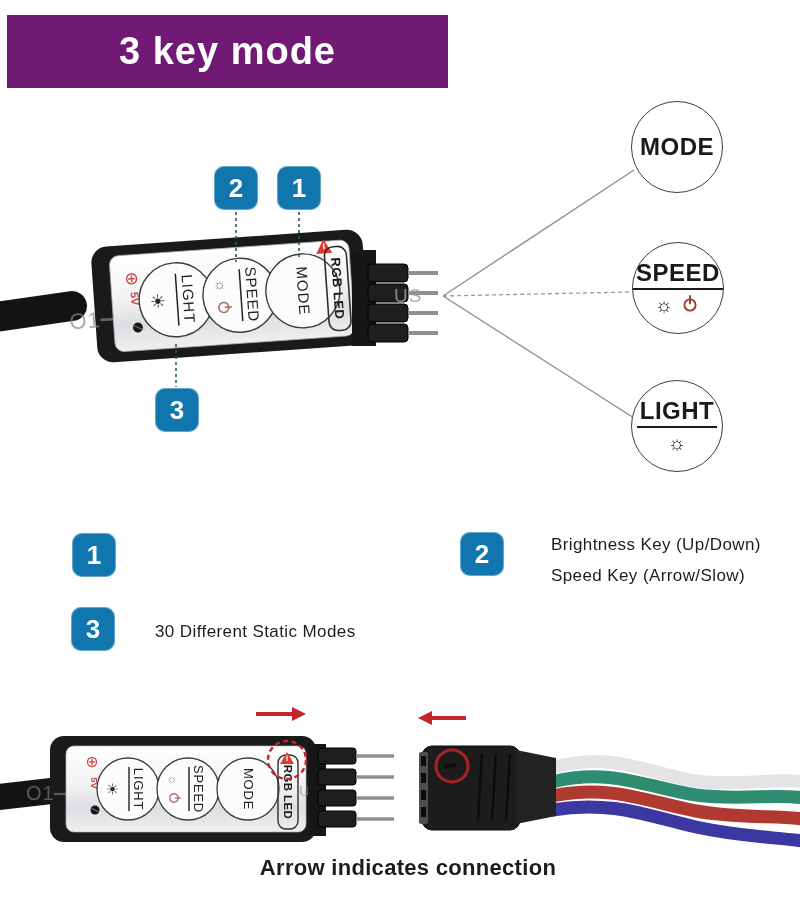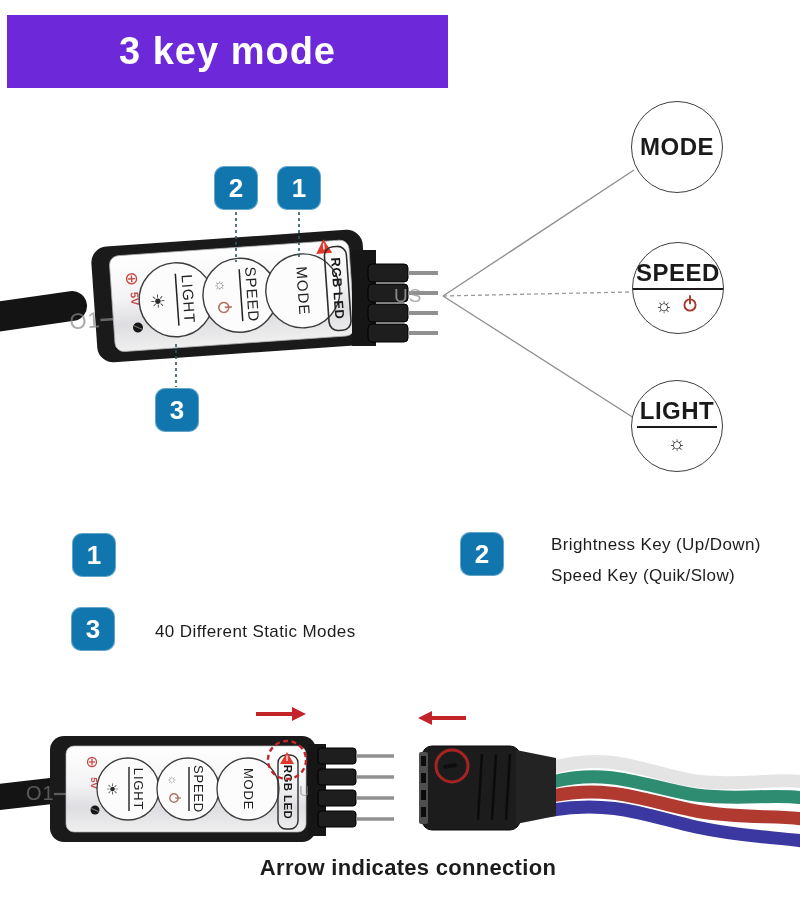--- a/index.html
+++ b/index.html
@@ -1,21 +1,21 @@
 <!DOCTYPE html>
 <html><head>
 <meta charset="utf-8">
 <style>
   html,body{margin:0;padding:0;background:#ffffff;}
   .page{position:relative;width:800px;height:916px;background:#ffffff;overflow:hidden;
         font-family:"Liberation Sans",sans-serif;}
   svg{font-family:"Liberation Sans",sans-serif;}
 
   
-  .banner{position:absolute;left:7px;top:15px;width:441px;height:73px;background:#6d28d9;
+  .banner{position:absolute;left:7px;top:15px;width:441px;height:73px;background:#701a75;
           display:flex;align-items:center;justify-content:center;}
   .banner-title{color:#FFFFFF;font-size:38px;font-weight:bold;letter-spacing:1px;}
 
   
   .top-fig{position:absolute;left:0;top:222px;width:460px;height:186px;overflow:visible;}
   .callout-lines{position:absolute;left:140px;top:205px;width:180px;height:195px;}
   .fan-lines{position:absolute;left:428px;top:88px;width:215px;height:345px;}
   .bottom-fig{position:absolute;left:0;top:690px;width:800px;height:170px;overflow:visible;}
 
   
@@ -175,23 +175,23 @@
   <div class="kc kc-light">
     <div class="kc-label underlined">LIGHT</div>
     <div class="kc-icons">
       <span class="sun-glyph">☼</span>
     </div>
   </div>
 
   <div class="tag lg-1">1</div>
   <div class="tag lg-2">2</div>
   <div class="legend-text lt-2a">Brightness Key (Up/Down)</div>
-  <div class="legend-text lt-2b">Speed Key (Quik/Slow)</div>
+  <div class="legend-text lt-2b">Speed Key (Arrow/Slow)</div>
   <div class="tag lg-3">3</div>
-  <div class="legend-text lt-3">40 Different Static Modes</div>
+  <div class="legend-text lt-3">30 Different Static Modes</div>
 
   <svg class="bottom-fig" viewBox="0 0 800 170">
     <defs>
       <linearGradient id="faceG2" x1="0" y1="0" x2="0" y2="1">
         <stop offset="0" stop-color="#FFFFFF"></stop>
           <stop offset=".45" stop-color="#F3F3F5"></stop>
         <stop offset=".72" stop-color="#DEDEE2"></stop>
           <stop offset="1" stop-color="#EFEFEF"></stop>
       </linearGradient>
     </defs>

